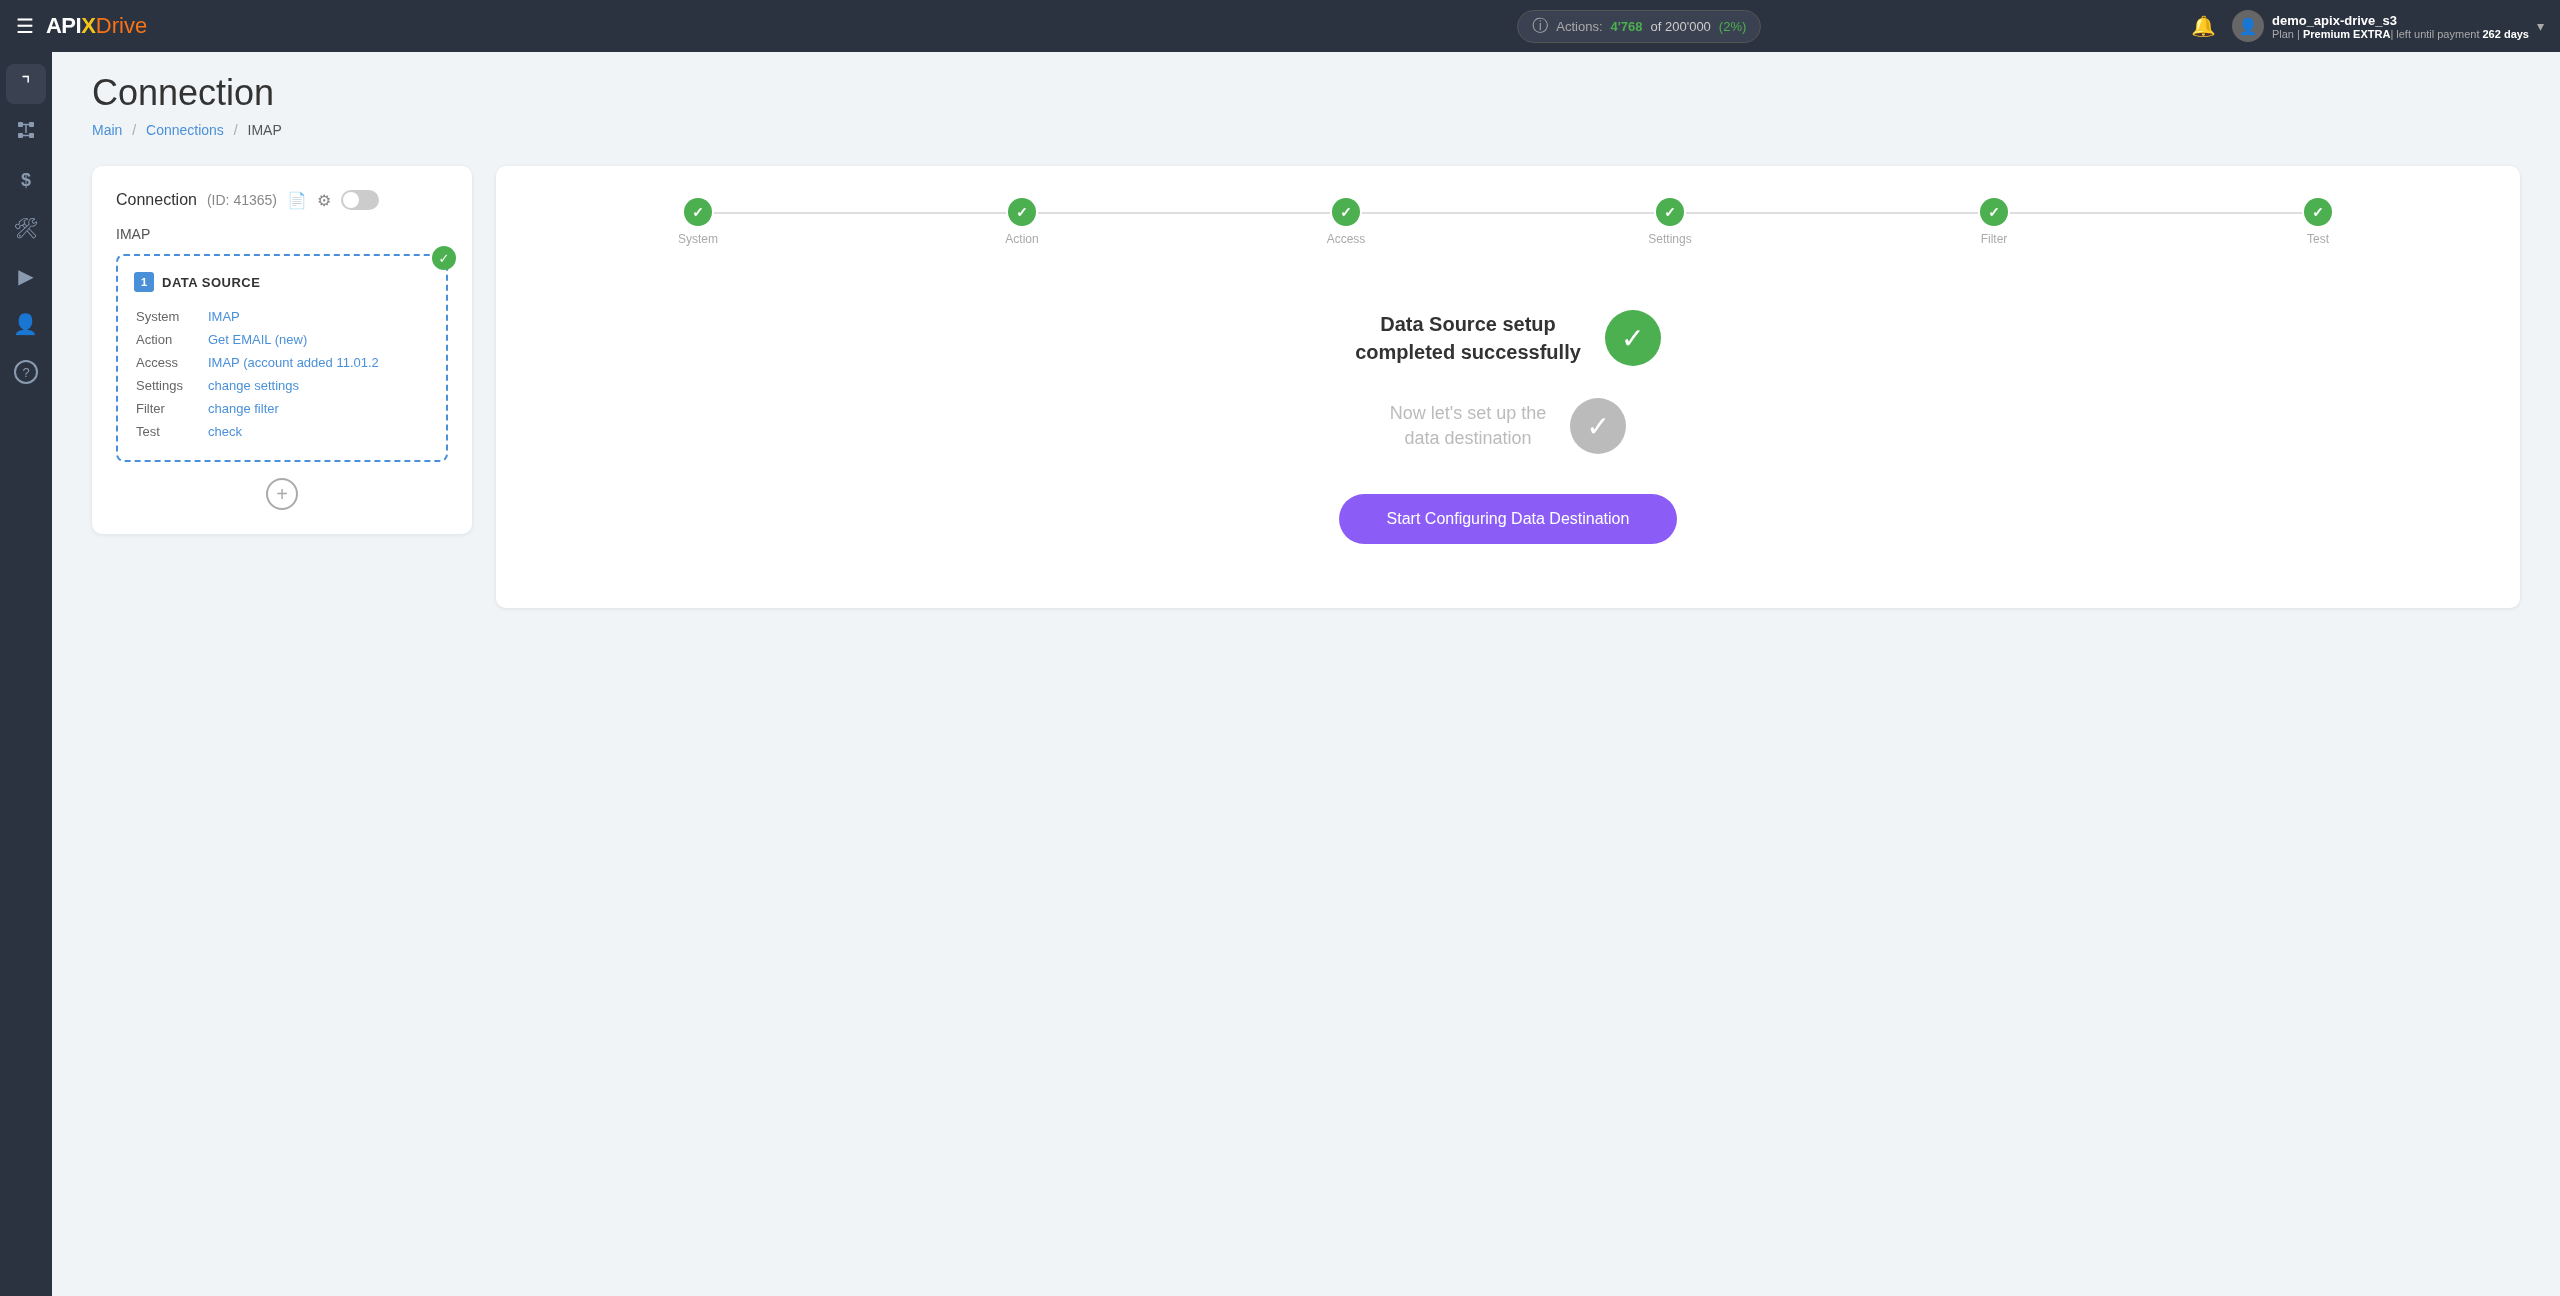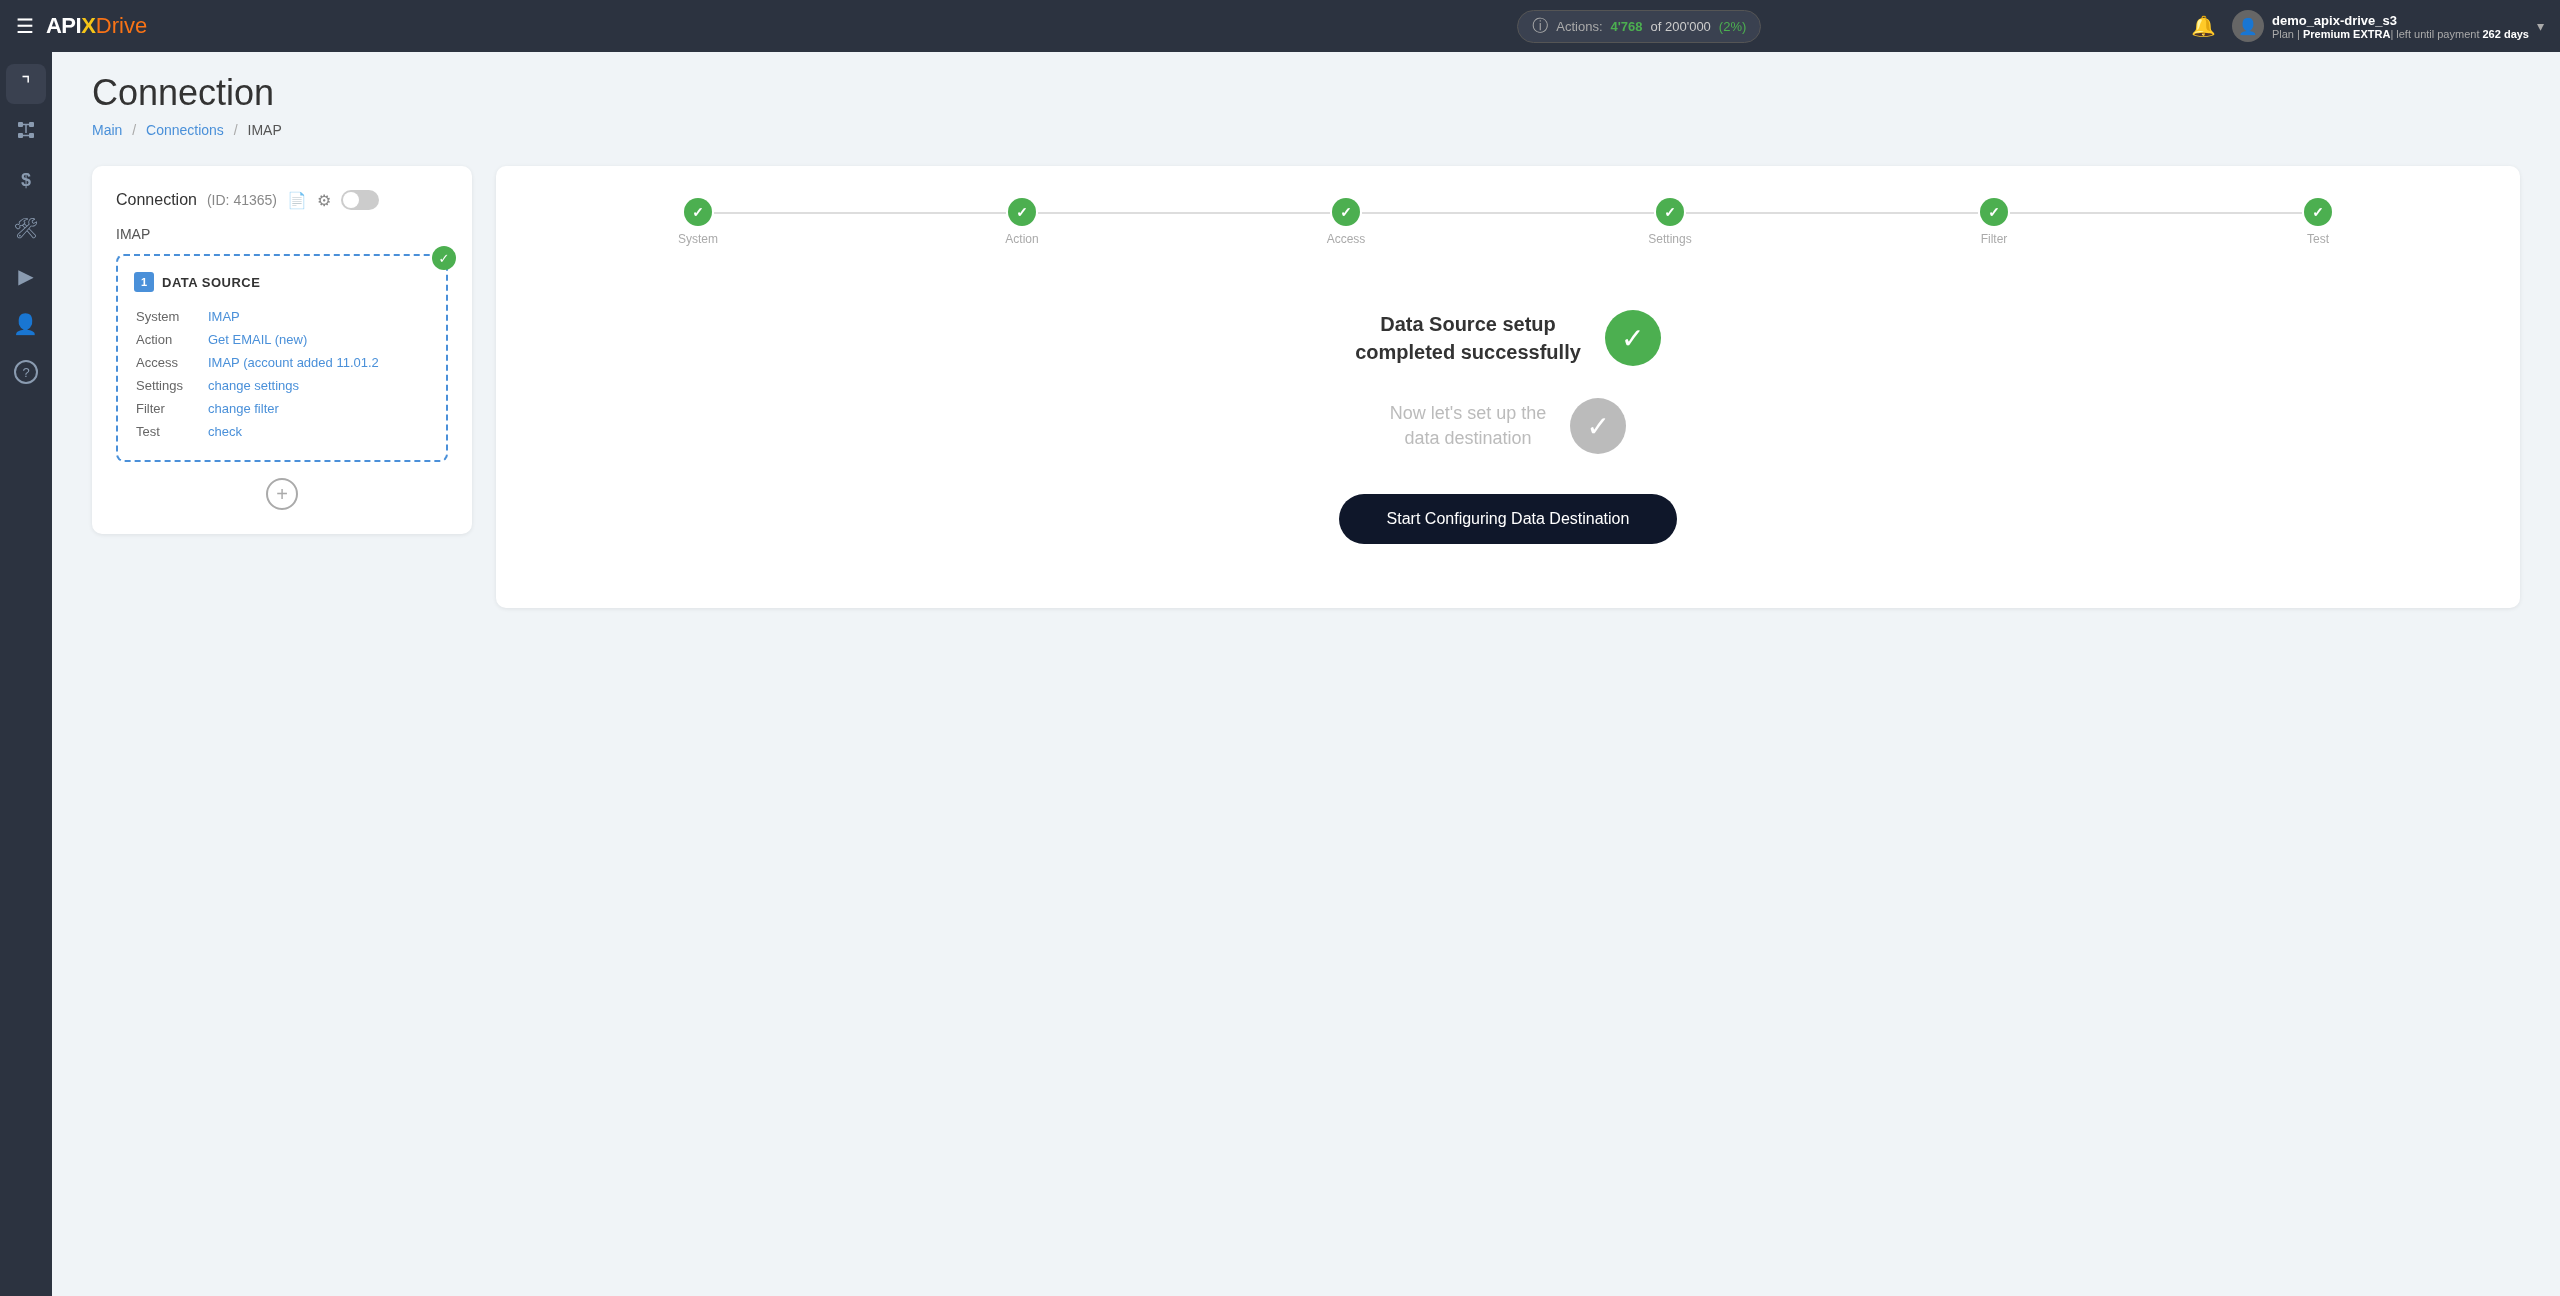--- a/index.html
+++ b/index.html
@@ -232,21 +232,21 @@
       color: #fff; font-size: 28px;
     }
     .status-text {
       font-size: 20px; font-weight: 600; color: #333; text-align: center; line-height: 1.4;
     }
     .status-text-gray {
       font-size: 18px; color: #bbb; text-align: center; line-height: 1.4;
     }
 
     .start-btn {
-      background: #0f172a;
+      background: #8b5cf6;
       color: #fff;
       border: none;
       border-radius: 30px;
       padding: 16px 48px;
       font-size: 16px;
       font-weight: 500;
       cursor: pointer;
       margin-top: 8px;
     }
   </style>

